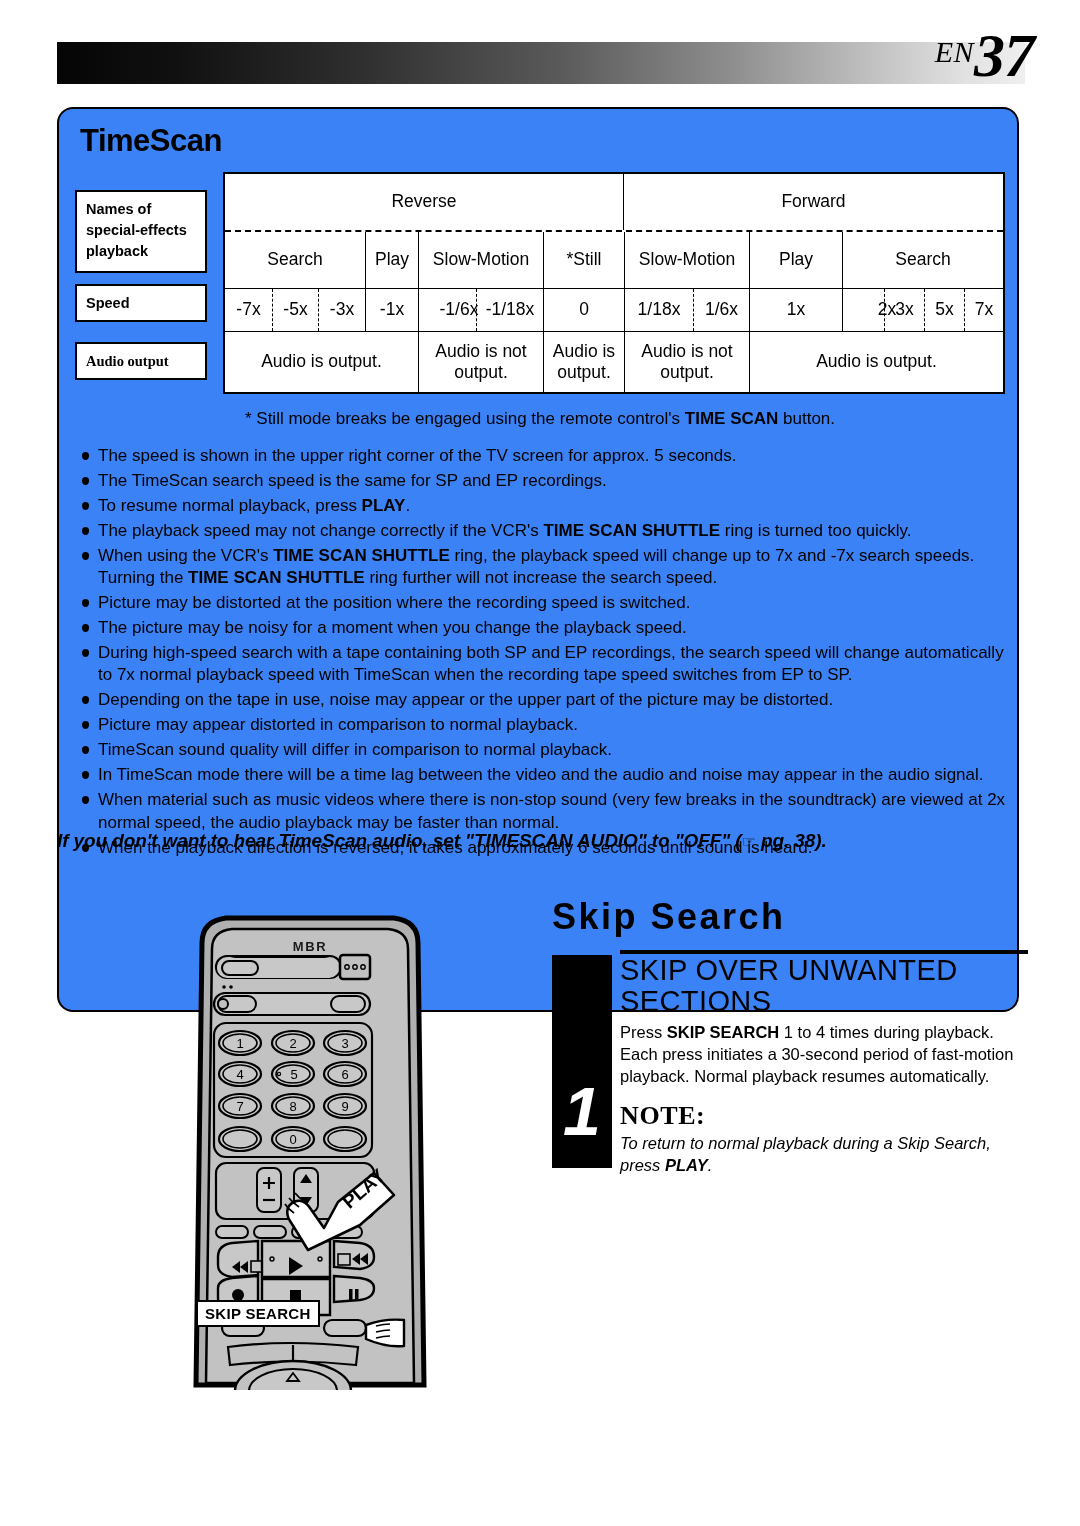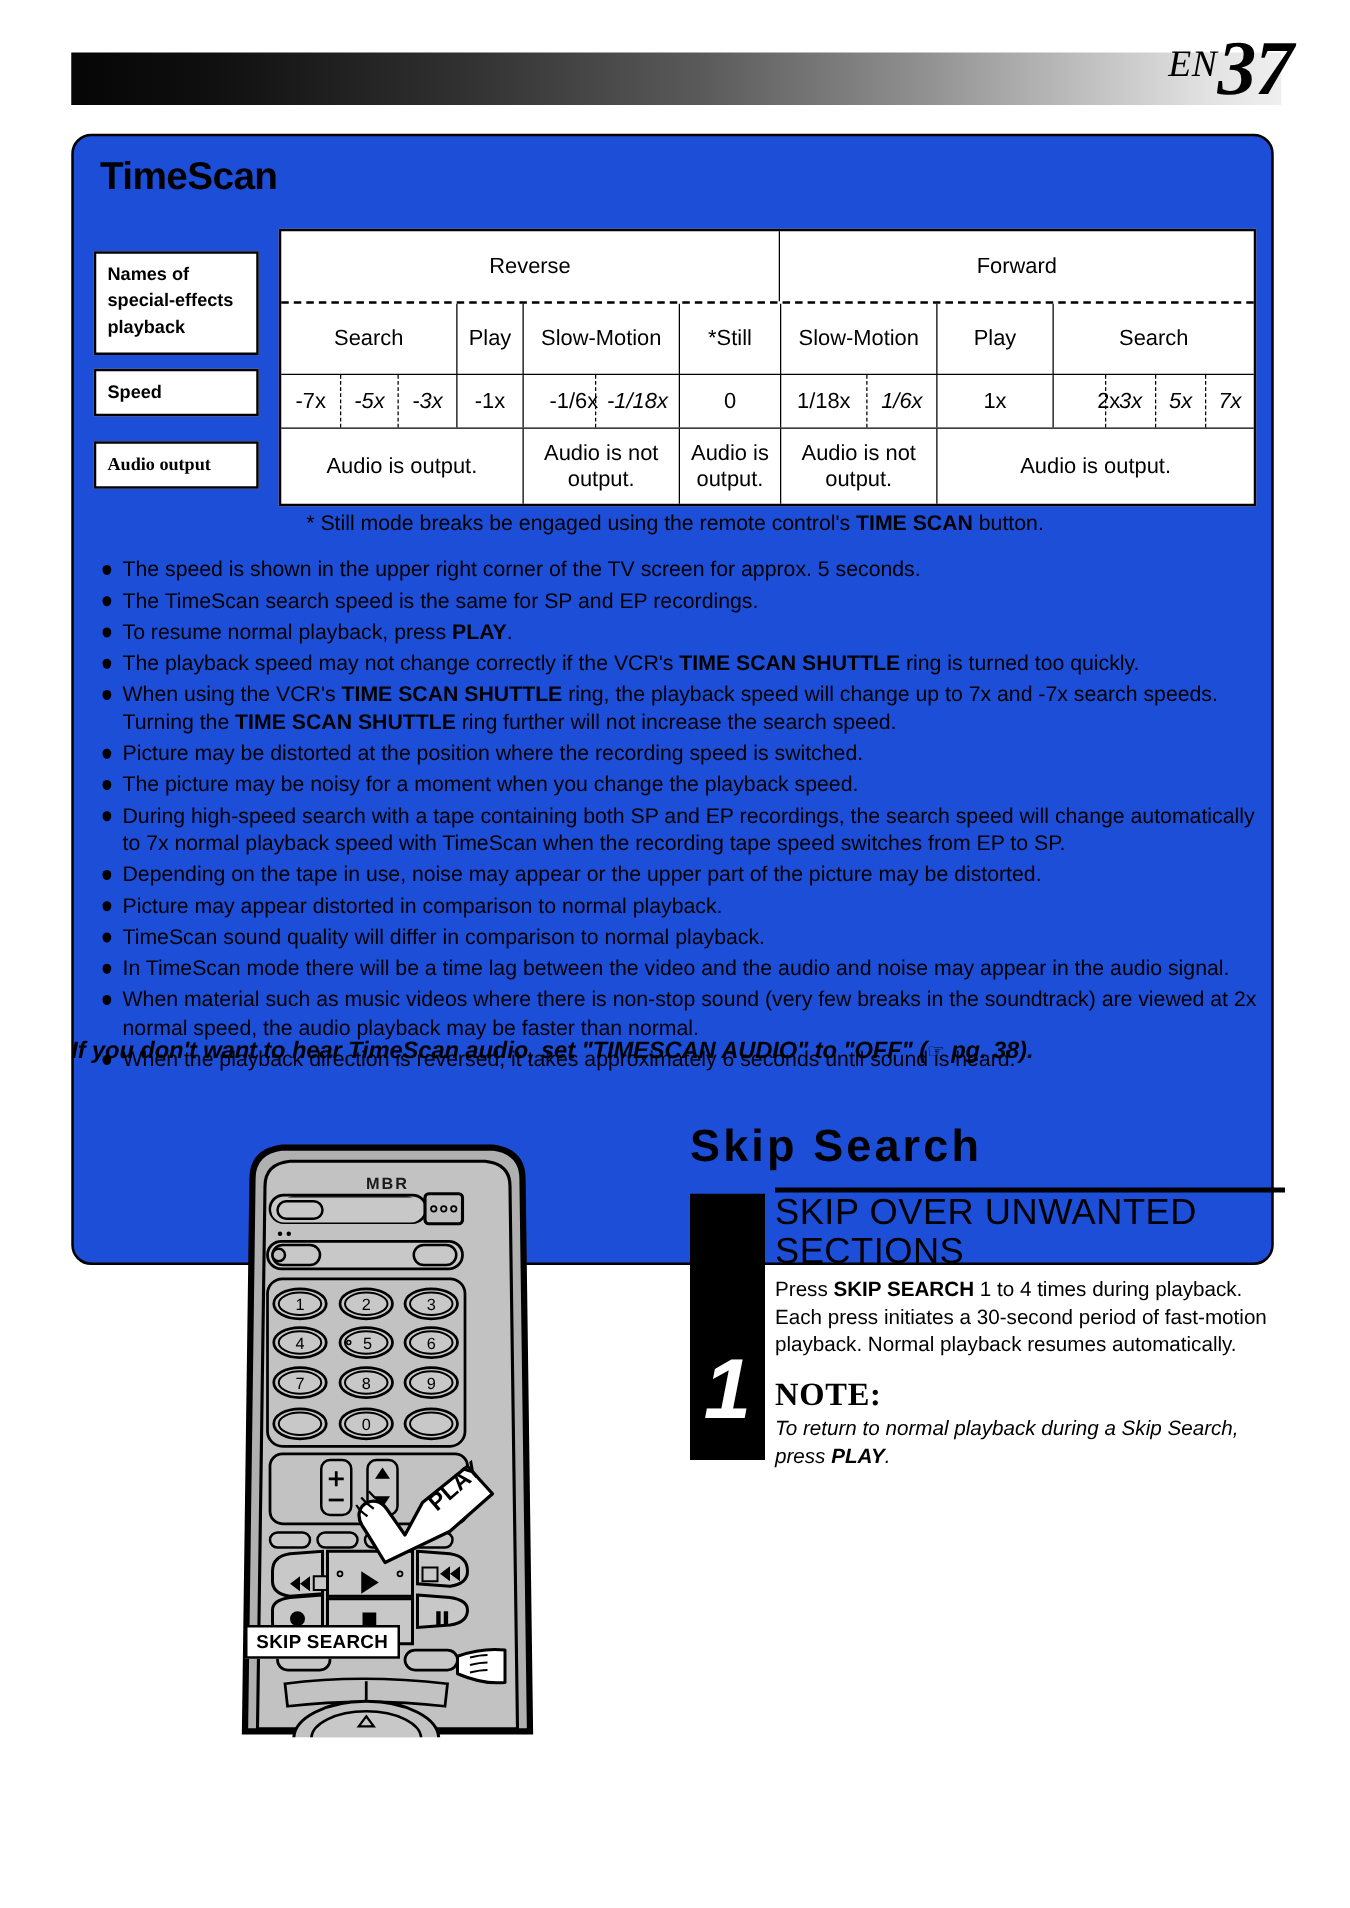--- a/index.html
+++ b/index.html
@@ -30,29 +30,29 @@
   }
   .page-num .en { font-size: 30px; letter-spacing: .5px; vertical-align: 14px; }
   .page-num .no { font-size: 62px; font-weight: bold; letter-spacing: -1px; }
 
   
   .panel {
     position: absolute; left: 57px; top: 107px;
     width: 962px; height: 905px;
     border: 2px solid #000;
     border-radius: 16px;
-    background: #1d4ed8;
+    background: #3b82f6;
   }
   .panel-title {
     position: absolute; left: 21px; top: 14px;
     font-size: 31px; font-weight: bold; letter-spacing: -0.5px;
   }
 
   
-  .tbl-wrap { position: absolute; left: 16px; top: 74px; width: 930px; height: 222px; }
+  .tbl-wrap { position: absolute; left: 16px; top: 63px; width: 930px; height: 222px; }
 
   .rowlabels { position: absolute; left: 0; top: 0; width: 132px; height: 222px; }
   .rowlabel {
     position: absolute; left: 0; width: 132px;
     border: 2px solid #000; background: #fff;
     font-size: 14.5px; font-weight: bold; line-height: 1.45;
     padding: 7px 0 7px 9px;
   }
   .rl-names   { top: 18px;  height: 83px; }
   .rl-speed   { top: 112px; height: 38px; display: flex; align-items: center; }
@@ -66,21 +66,21 @@
   }
   .cell {
     position: absolute;
     display: flex; align-items: center; justify-content: center;
     text-align: center;
     font-size: 17.5px;
     line-height: 1.22;
   }
   .bl { border-left: 1.5px solid #000; }
   .bb { border-bottom: 1.5px solid #000; }
-  .dash-l { border-left: 1.5px dashed #000; font-style: italic; }
+  .dash-l { border-left: 1.5px dashed #000; }
   .solid-v { position: absolute; width: 0; border-left: 1.5px solid #000; }
 
   
   .footnote {
     position: absolute; left: 0; top: 300px; width: 962px;
     text-align: center; font-size: 17px;
   }
   .bullets { position: absolute; left: 20px; top: 336px; width: 930px; }
   .bullet {
     position: relative;

